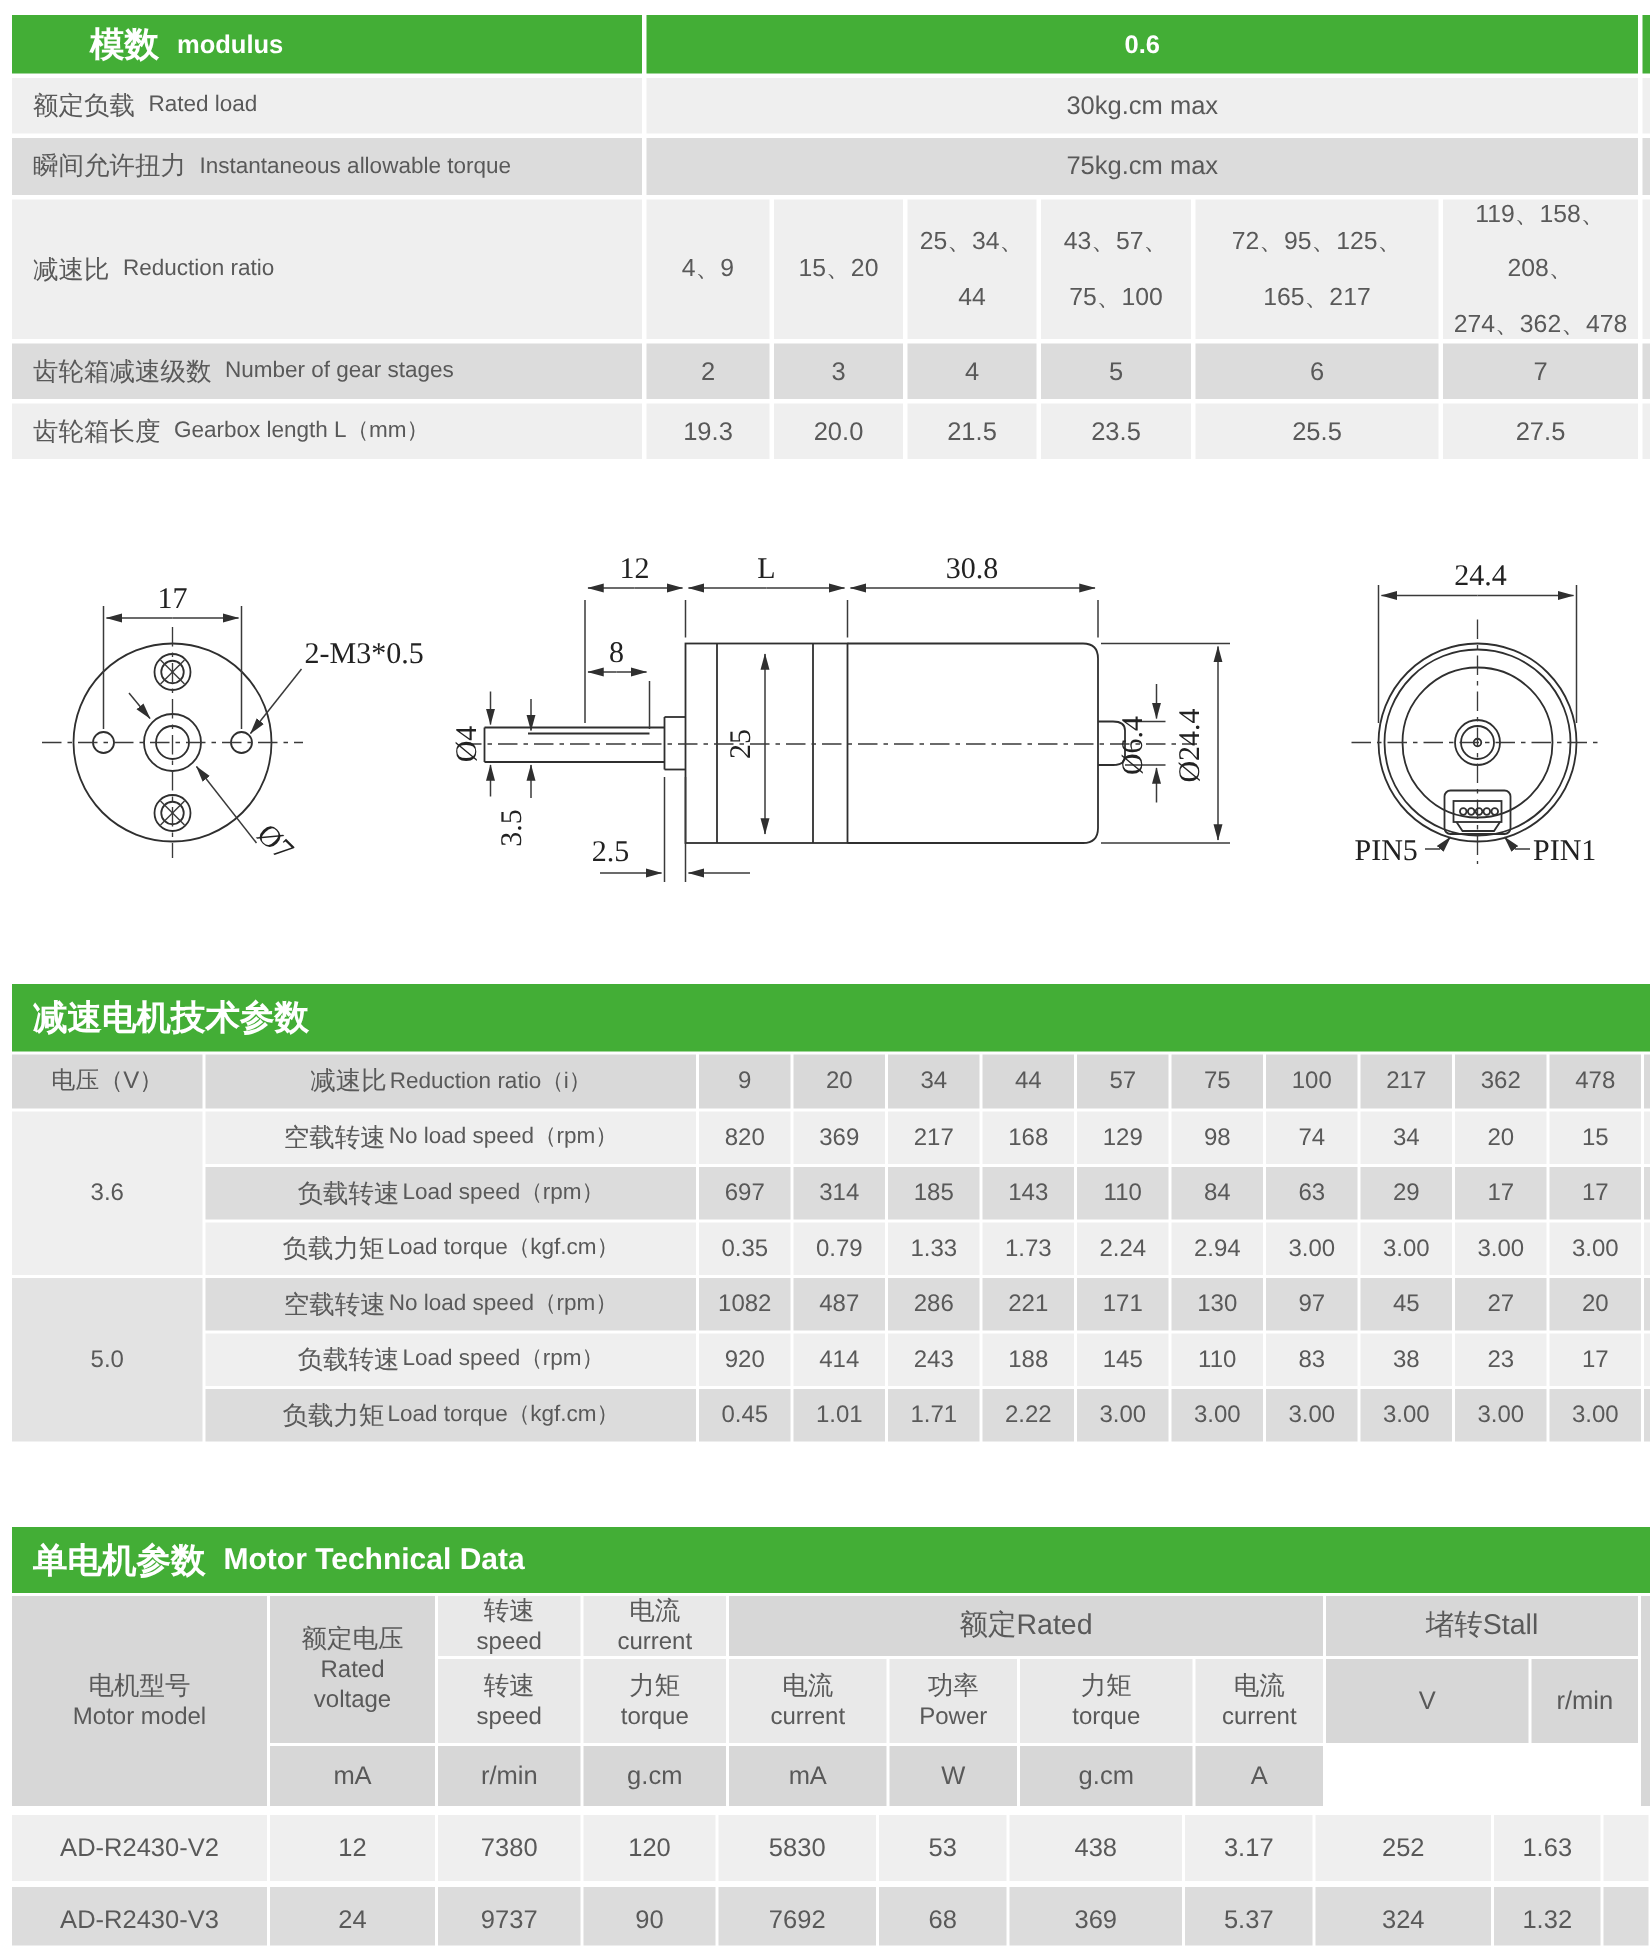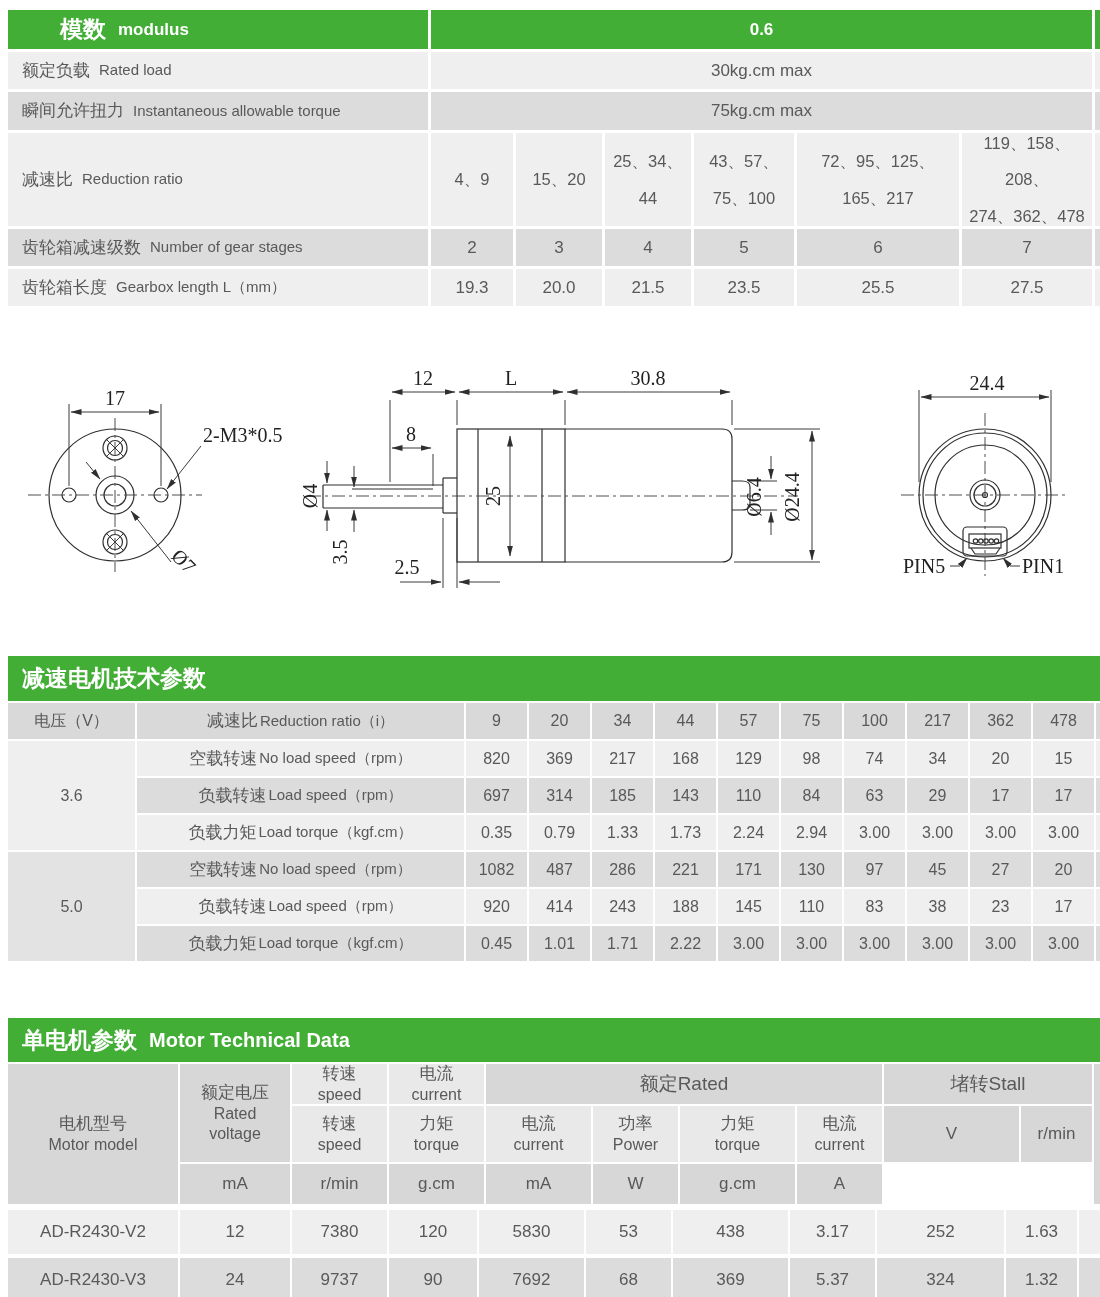--- a/index.html
+++ b/index.html
@@ -68,21 +68,21 @@
     grid-template-columns: 170px 110px 95px 95px 105px 85px 115px 85px 135px 71px 30px;
     grid-template-rows: 40px 56px 40px;
     gap: 2px; margin-top: 2px;
   }
   #t3-head .cell { flex-direction: column; font-size: 17px; line-height: 1.25; }
   #t3-head .one { flex-direction: row; }
   #t3-head .enl { font-size: 16px; margin-left: 0; }
   .t3row { display: flex; gap: 2px; }
   .t3row .cell { font-size: 17px; }
   .w0{width:170px}.w1{width:110px}.w2{width:95px}.w3{width:88px}.w4{width:105px}
-  .w5{width:85px}.w6{width:115px}.w7{width:85px}.w8{width:127px}.w9{width:71px}
+  .w5{width:85px}.w6{width:115px}.w7{width:85px}.w8{width:117px}.w9{width:71px}
   .greenbar { display: flex; align-items: center; padding-left: 14px; }
 </style>
 </head>
 <body>
 
 <div id="t1" class="abs">
   <div class="flexrow" style="margin-top:0">
     <div class="cell green greenbar t1-label" style="justify-content:flex-start;padding-left:52px">
       <span class="gzh">模数</span>
       <span class="gen" style="font-size:17px">modulus</span>

